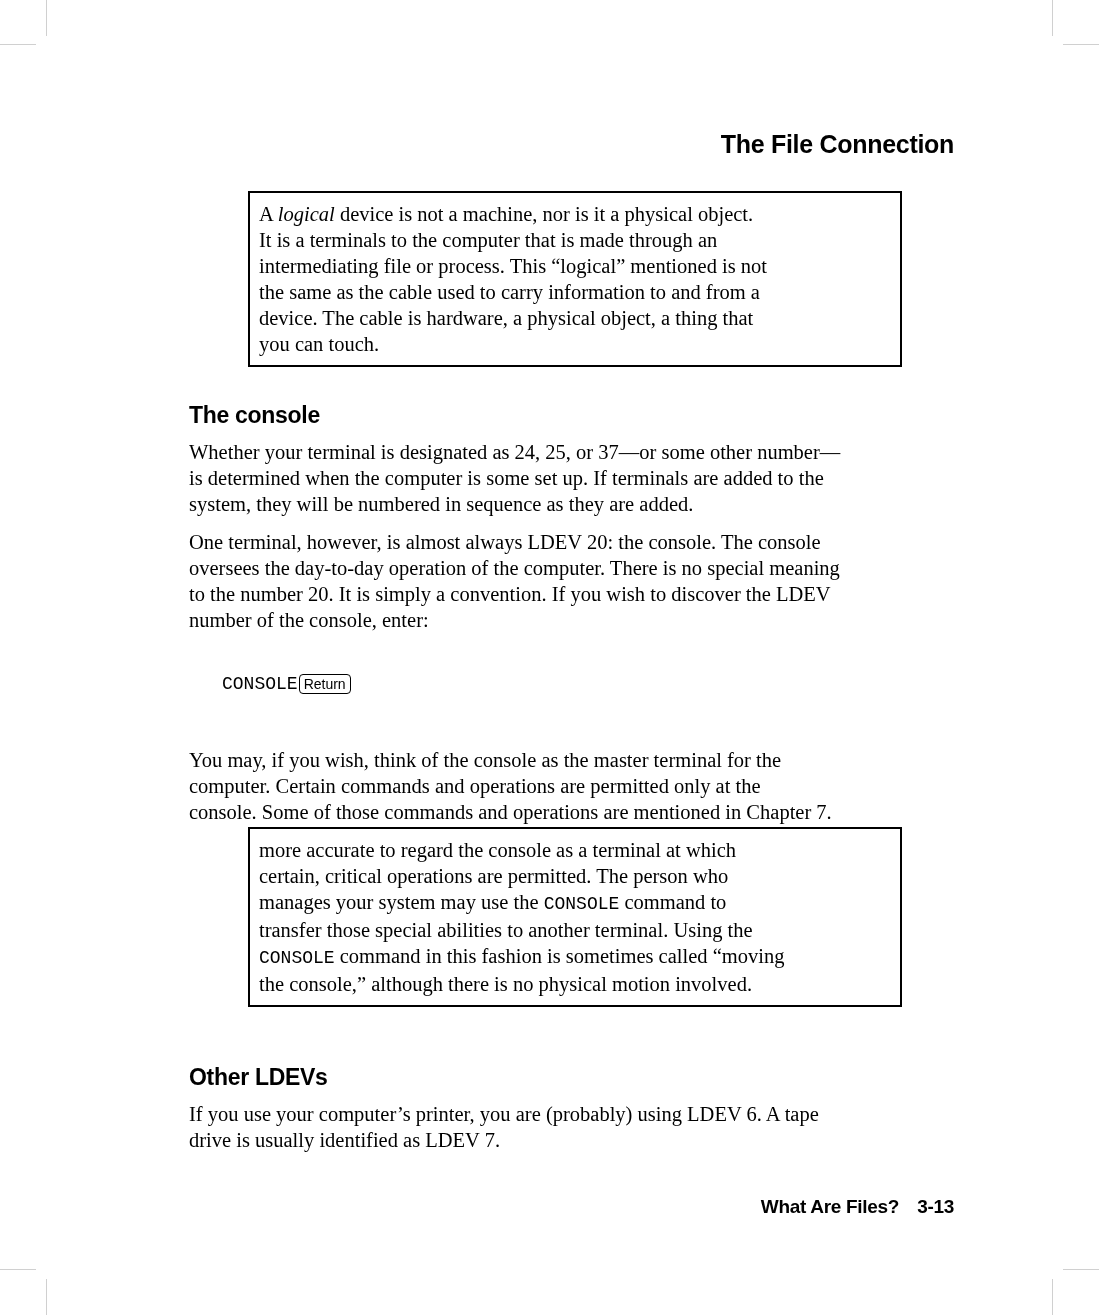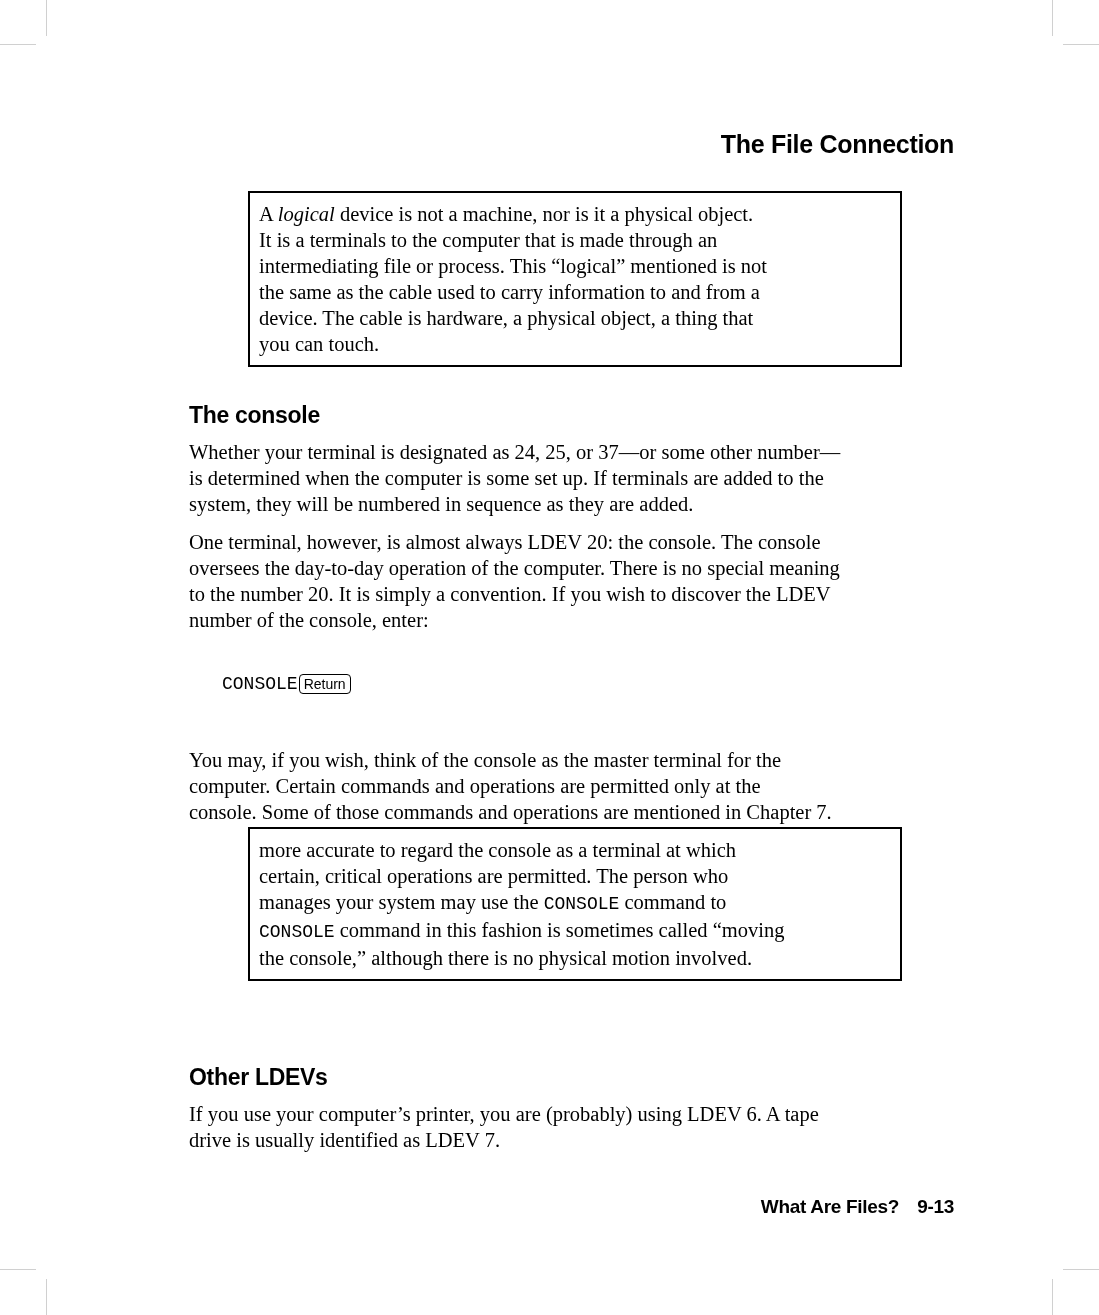--- a/index.html
+++ b/index.html
@@ -84,26 +84,27 @@
 <div class="para body-text" style="top:711px;margin-top:36px;">
   <div>You may, if you wish, think of the console as the master terminal for the</div>
   <div>computer.  Certain commands and operations are permitted only at the</div>
   <div>console.  Some of those commands and operations are mentioned in Chapter 7.</div>
 </div>
 
 <div class="box body-text" style="top:827px;">
   <p>more accurate to regard the console as a terminal at which</p>
   <p>certain, critical operations are permitted.  The person who</p>
   <p><span>manages your system may use the </span><span class="mono">CONSOLE</span><span> command to</span></p>
+  <p>transfer those special abilities to another terminal.  Using the</p>
   <p><span class="mono">CONSOLE</span><span> command in this fashion is sometimes called “moving</span></p>
   <p>the console,” although there is no physical motion involved.</p>
 </div>
 
 <div class="heading" style="top:1064px;">Other LDEVs</div>
 
 <div class="para body-text" style="top:1101px;">
   <div>If you use your computer’s printer, you are (probably) using LDEV 6.  A tape</div>
   <div>drive is usually identified as LDEV 7.</div>
 </div>
 
 <div class="footer">
-  <span>What Are Files?</span><span class="pg">9-13</span>
+  <span>What Are Files?</span><span class="pg">3-13</span>
 </div>
 
 </body></html>

